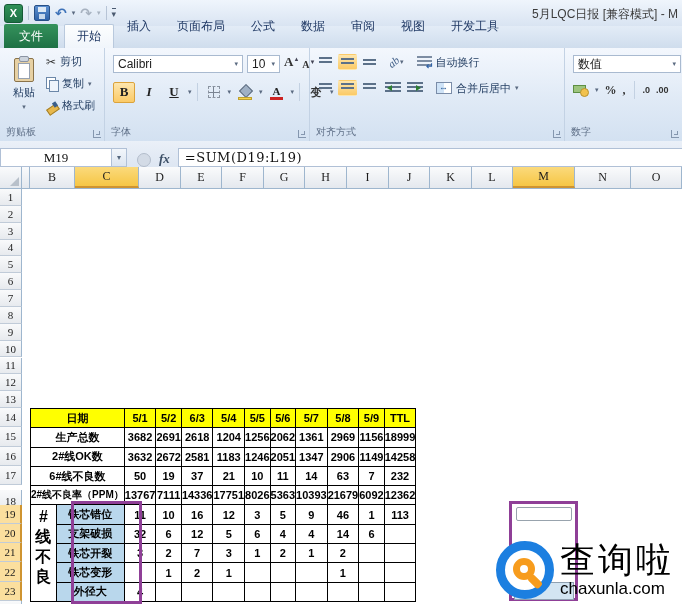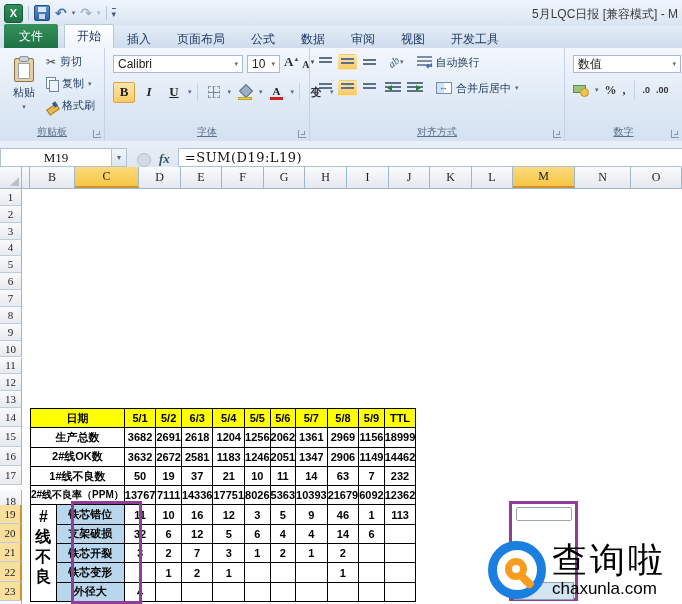--- a/index.html
+++ b/index.html
@@ -18,31 +18,31 @@
   .undo{color:#3e72b8;font:bold 14px "DejaVu Sans",sans-serif;line-height:14px;}
   .redo{color:#a7b2c0;font:bold 14px "DejaVu Sans",sans-serif;line-height:14px;}
   .qsep{width:1px;height:14px;background:#b7c4d6;}
   .dd{font-size:7px;color:#5a6a80;}
   .qatmore{font-size:9px;color:#4a5a70;border-top:1px solid #4a5a70;line-height:8px;padding-top:1px;}
   .wintitle{position:absolute;right:4px;top:6px;font-size:12px;color:#3c3c3c;white-space:nowrap;}
 
   
   .tabrow{position:absolute;left:0;top:26px;width:682px;height:22px;
     background:linear-gradient(#e3ecf7,#cfdded);display:flex;align-items:flex-end;}
-  .tab{padding:4px 13px 0 13px;font-size:12px;color:#1f3864;white-space:nowrap;}
+  .tab{padding:4px 13px 13px 13px;font-size:12px;color:#1f3864;white-space:nowrap;}
   .tab.file{background:linear-gradient(#35925c,#1e7145);color:#fff;border-radius:2px 2px 0 0;
     margin:0 6px 0 4px;padding:4px 15px 3px 15px;}
   .tab.active{background:linear-gradient(#fdfefe,#f0f5fb);border:1px solid #b9c9dd;border-bottom:none;
     border-radius:2px 2px 0 0;padding:3px 12px 3px 12px;}
 
   
   .ribbon{position:absolute;left:0;top:48px;width:682px;height:93px;
     background:linear-gradient(#f3f7fd,#e0eaf6 55%,#d3e1f1);border-bottom:1px solid #b5c6da;}
   .group{position:absolute;top:0;height:93px;border-right:1px solid #c3d2e4;box-sizing:border-box;}
-  .grouplabel{position:absolute;bottom:2px;left:0;width:100%;text-align:center;font-size:10px;color:#5e6f87;text-decoration:underline;}
+  .grouplabel{position:absolute;bottom:2px;left:6px;width:100%;text-align:left;font-size:10px;color:#5e6f87;}
   .launcher{position:absolute;bottom:3px;right:3px;width:7px;height:7px;border-left:1px solid #8496ae;
     border-bottom:1px solid #8496ae;}
   .launcher:after{content:"";position:absolute;right:1px;top:1px;width:3px;height:3px;
     border-right:1px solid #8496ae;border-bottom:1px solid #8496ae;}
   .btnlabel{font-size:11px;color:#1f3a5f;white-space:nowrap;}
 
   
   .pastebtn{position:absolute;left:6px;top:5px;width:36px;height:70px;display:flex;flex-direction:column;
     align-items:center;gap:3px;padding-top:4px;box-sizing:border-box;border:1px solid transparent;border-radius:2px;}
   .clipicon{width:18px;height:22px;background:#e7d1a4;border:1px solid #8a734a;border-radius:2px;position:relative;}
@@ -153,21 +153,21 @@
   .tbl td.hdr{background:#ffff00;}
   .tbl td.defect{background:#b9d7ec;}
   .tbl td.vlabel{font:bold 16px "Liberation Sans",sans-serif;line-height:20px;vertical-align:top;padding-top:2px;}
 
   
   .rangebox{position:absolute;border:3px solid #8f3f97;box-sizing:border-box;background:transparent;pointer-events:none;}
   .activecellbox{position:absolute;border:1px solid #98a3ad;border-radius:2px;box-sizing:border-box;background:transparent;}
   .m23fill{position:absolute;background:#d3e5f2;border:1px solid #8fa0b0;box-sizing:border-box;}
 
   
-  .watermark{position:absolute;left:488px;top:370px;width:194px;height:66px;display:flex;align-items:center;z-index:50;}
+  .watermark{position:absolute;left:488px;top:370px;width:194px;height:66px;display:flex;align-items:center;z-index:50;justify-content:center;}
   .wmlogo{width:58px;height:58px;border-radius:50%;border:9px solid #1c7fe0;box-sizing:border-box;position:relative;background:#fff;flex-shrink:0;}
   .wmlogo .lens{position:absolute;left:8px;top:8px;width:22px;height:22px;border-radius:50%;border:7px solid #f79c1d;box-sizing:border-box;}
   .wmlogo .handle{position:absolute;left:26px;top:24px;width:8px;height:15px;background:#f79c1d;border-radius:3px;transform:rotate(-45deg);}
   .wmtext{margin-left:6px;line-height:1;}
   .wmname{font-size:35px;color:#000;letter-spacing:3px;white-space:nowrap;font-family:"Liberation Serif",serif;}
   .wmdomain{font-size:17px;color:#000;margin-top:2px;font-family:"Liberation Sans",sans-serif;}
 </style>
 </head>
 <body>
 
@@ -415,24 +415,24 @@
             <td colspan="2">2#线OK数</td>
             <td>3632</td>
             <td>2672</td>
             <td>2581</td>
             <td>1183</td>
             <td>1246</td>
             <td>2051</td>
             <td>1347</td>
             <td>2906</td>
             <td>1149</td>
-            <td>14462</td>
-          </tr>
-          <tr style="height: 19.3px;">
-            <td colspan="2">1#线不良数</td>
+            <td>14258</td>
+          </tr>
+          <tr style="height: 19.3px;">
+            <td colspan="2">6#线不良数</td>
             <td>50</td>
             <td>19</td>
             <td>37</td>
             <td>21</td>
             <td>10</td>
             <td>11</td>
             <td>14</td>
             <td>63</td>
             <td>7</td>
             <td>232</td>

